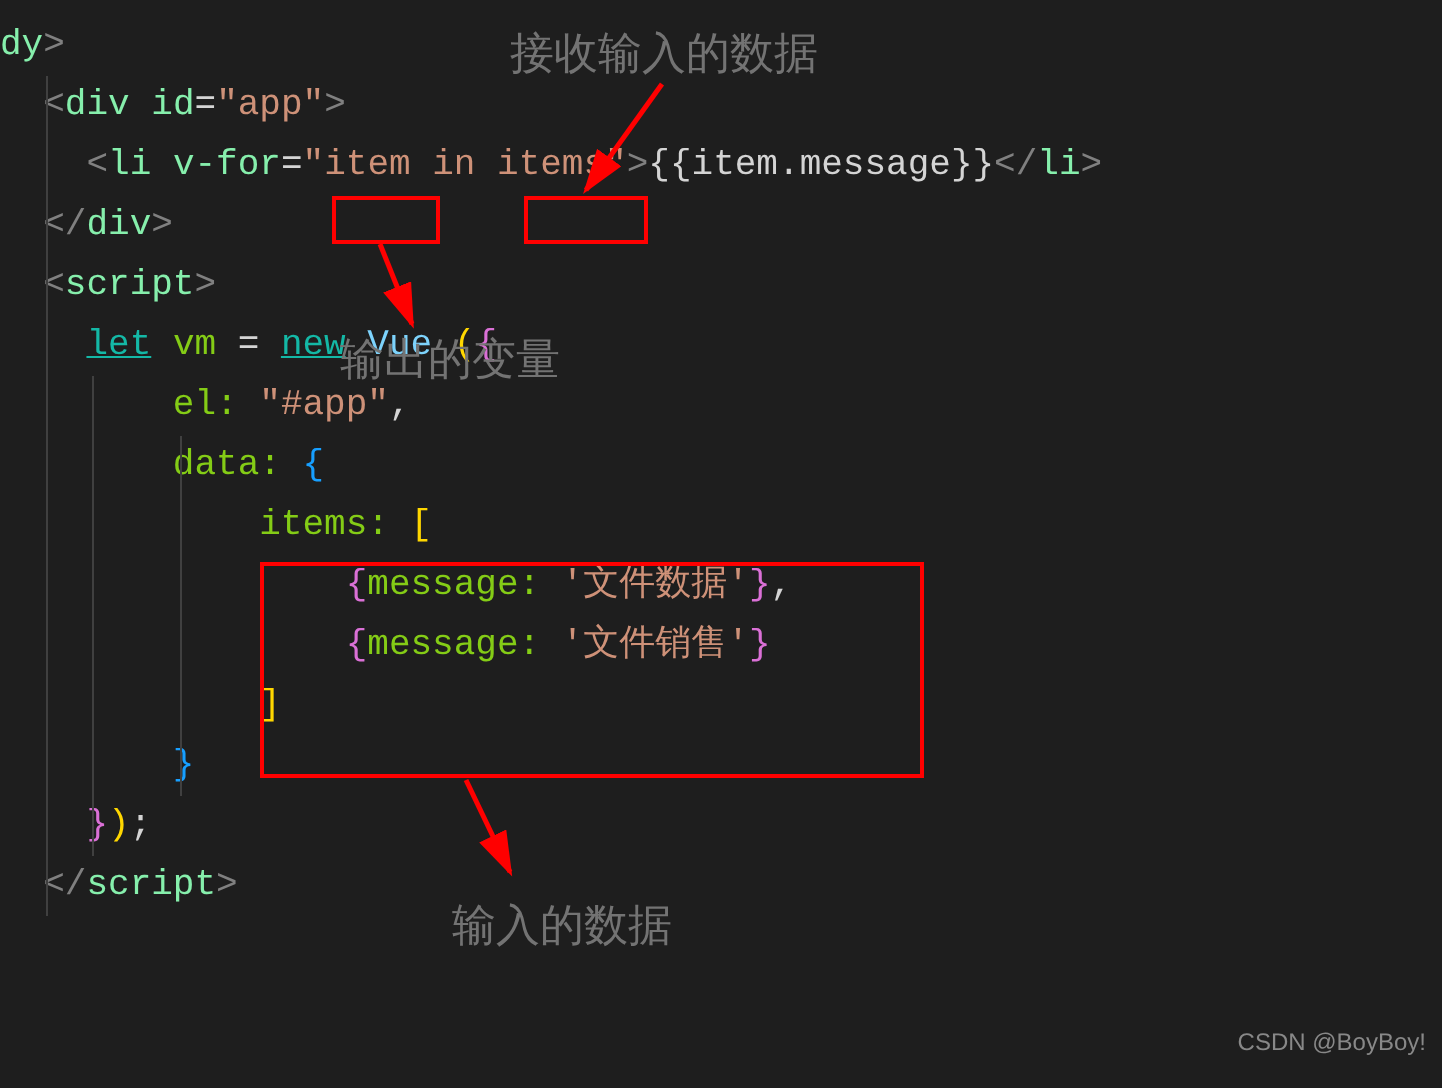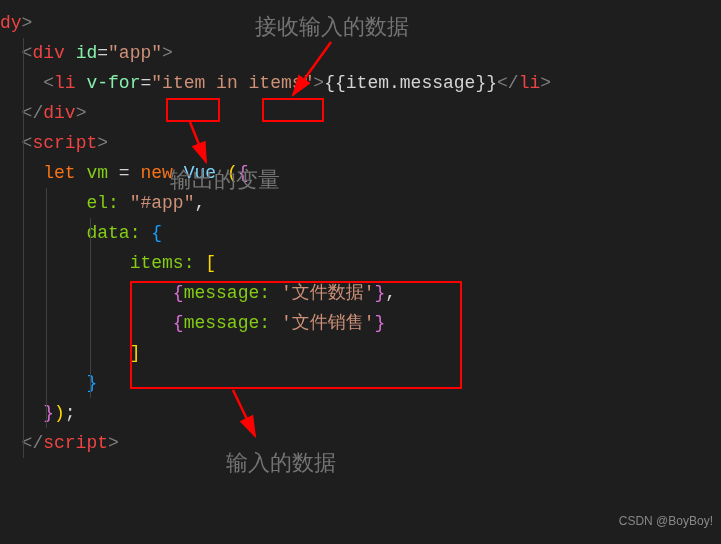--- a/index.html
+++ b/index.html
@@ -14,25 +14,25 @@
       position: relative;
       padding-top: 8px;
     }
     .line {
       white-space: pre;
       line-height: 30px;
       padding-left: 0;
     }
     
     .tag-bracket { color: #808080; }
-    .tag-name { color: #ef4444; }
+    .tag-name { color: #86efac; }
     .attr-name { color: #86efac; }
     .attr-value { color: #ce9178; }
     .string { color: #ce9178; }
-    .keyword-blue { color: #f97316; }
+    .keyword-blue { color: #14b8a6; text-decoration: underline; }
     .class-name { color: #7dd3fc; }
     .var-name { color: #84cc16; }
     .brace { color: #ffd700; }
     .brace-purple { color: #da70d6; }
     .brace-blue { color: #179fff; }
     .punct { color: #d4d4d4; }
     .white { color: #d4d4d4; }
     
     
     .annotation {

